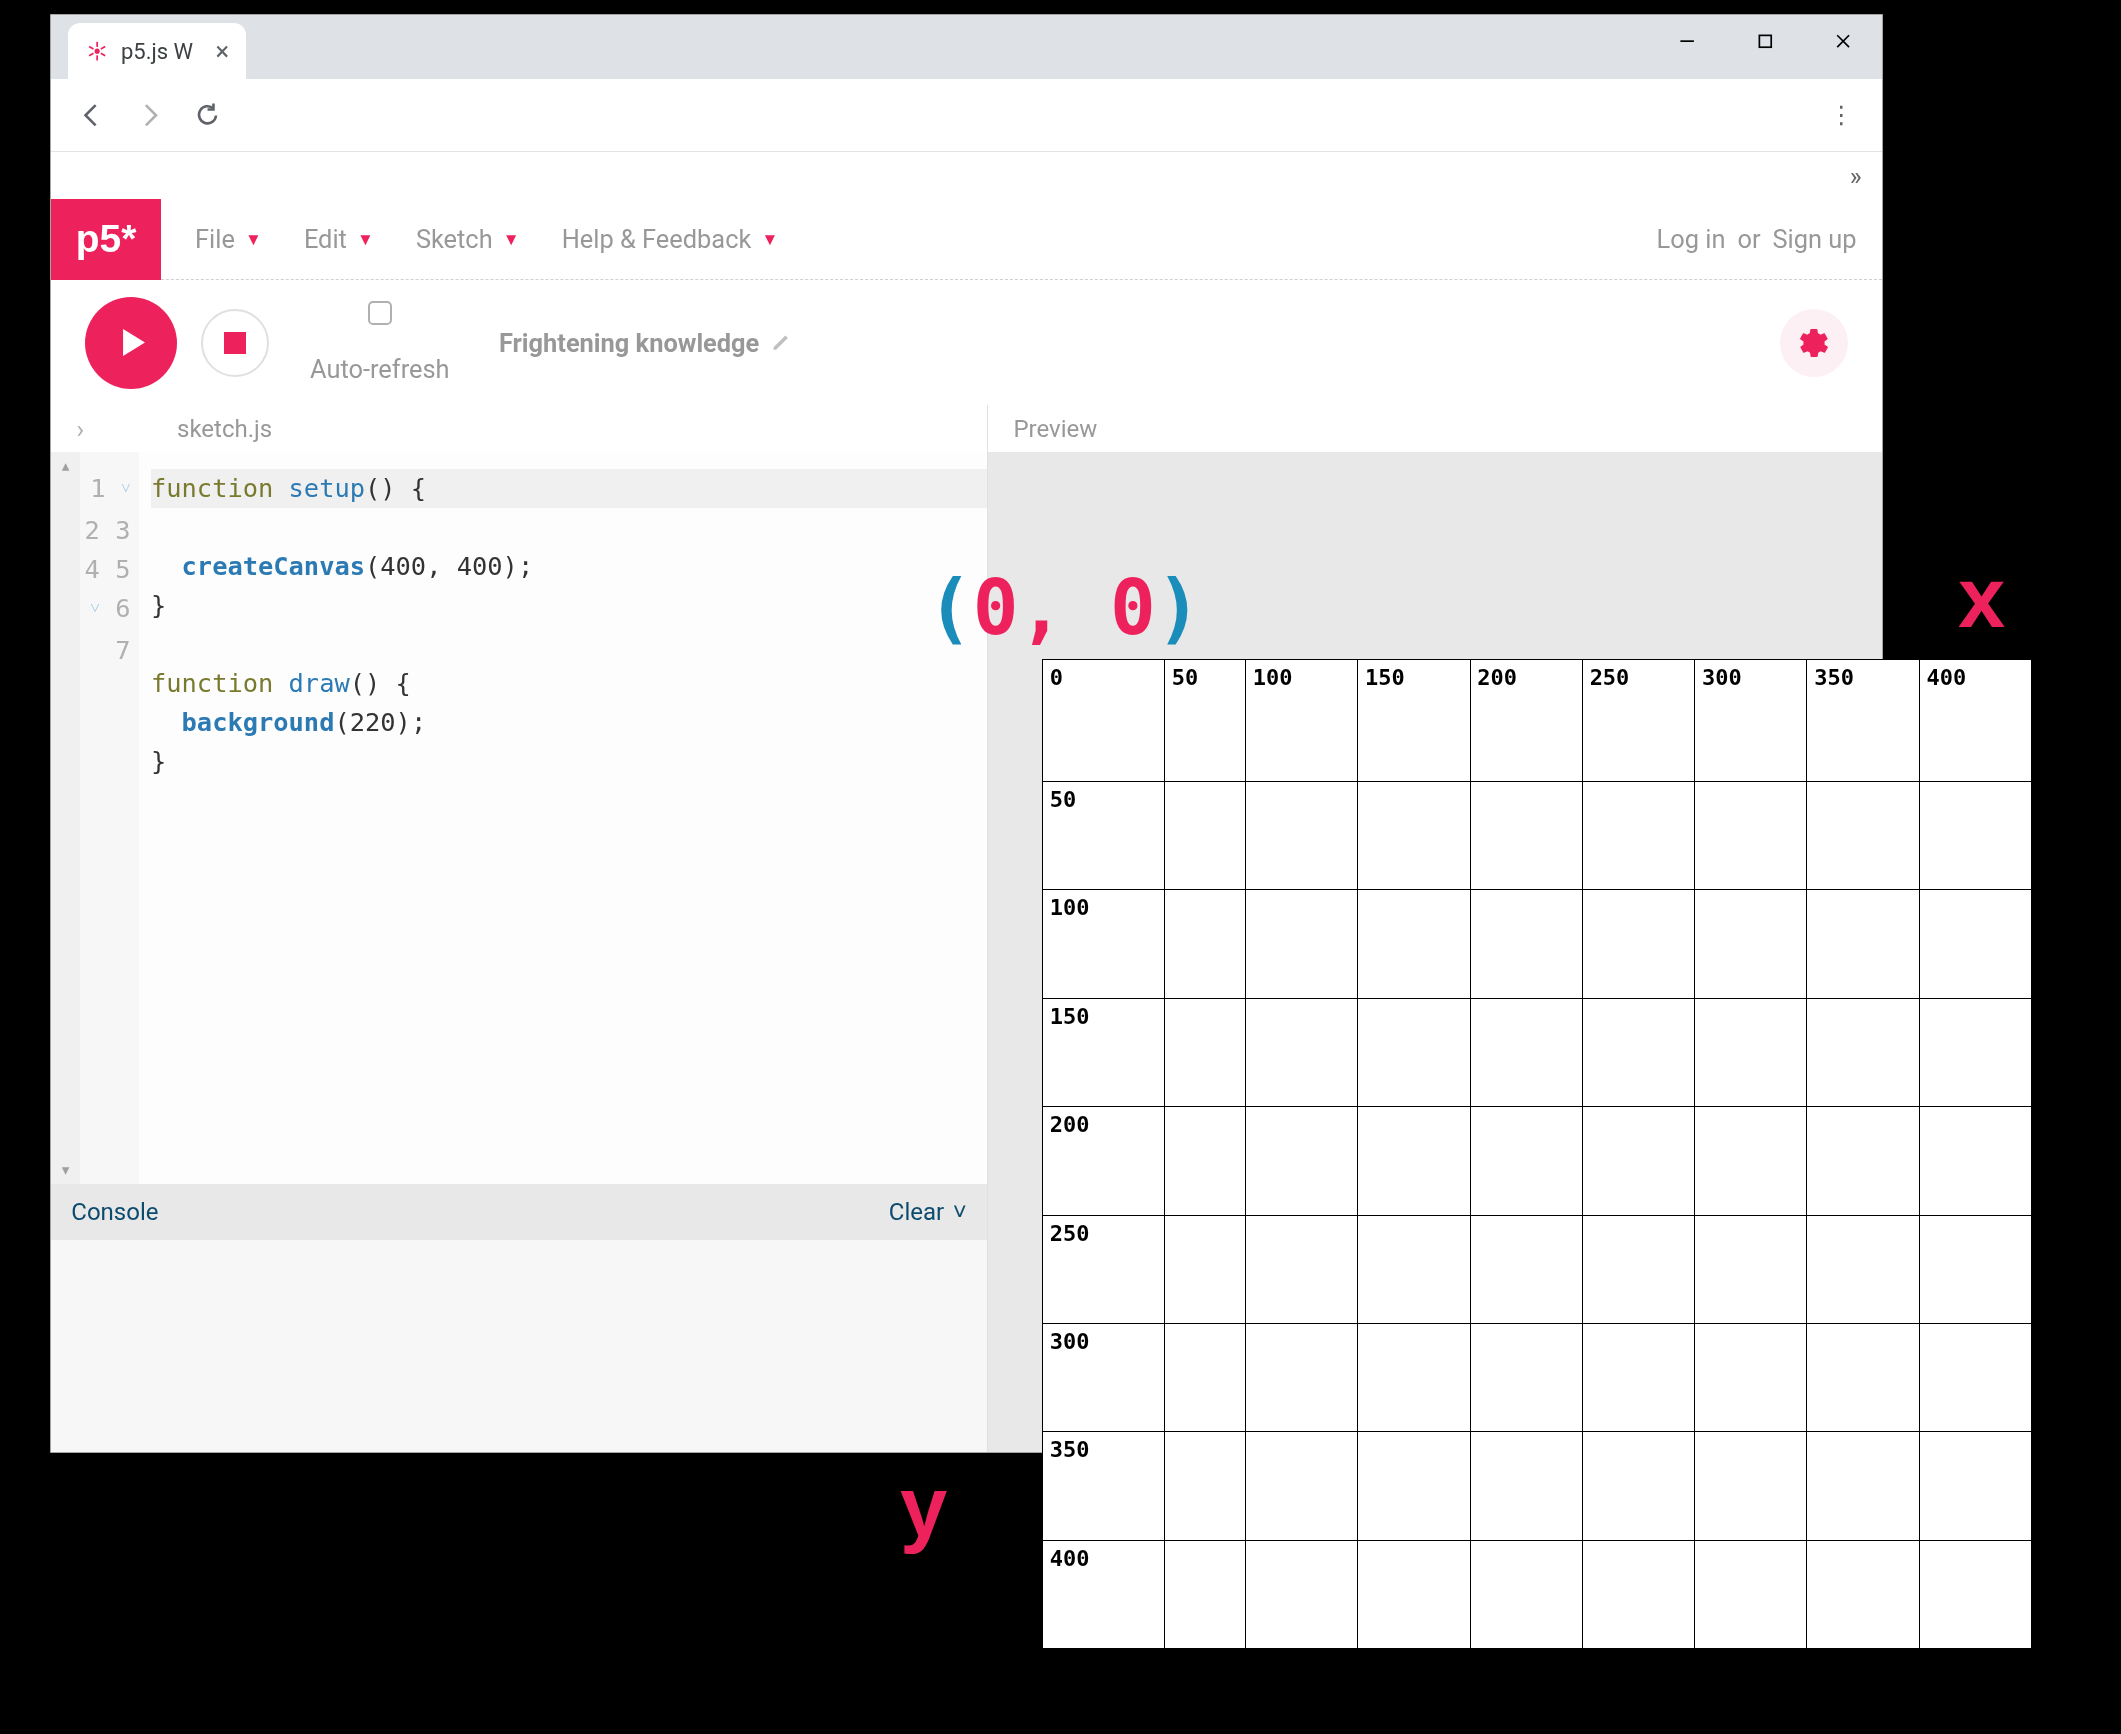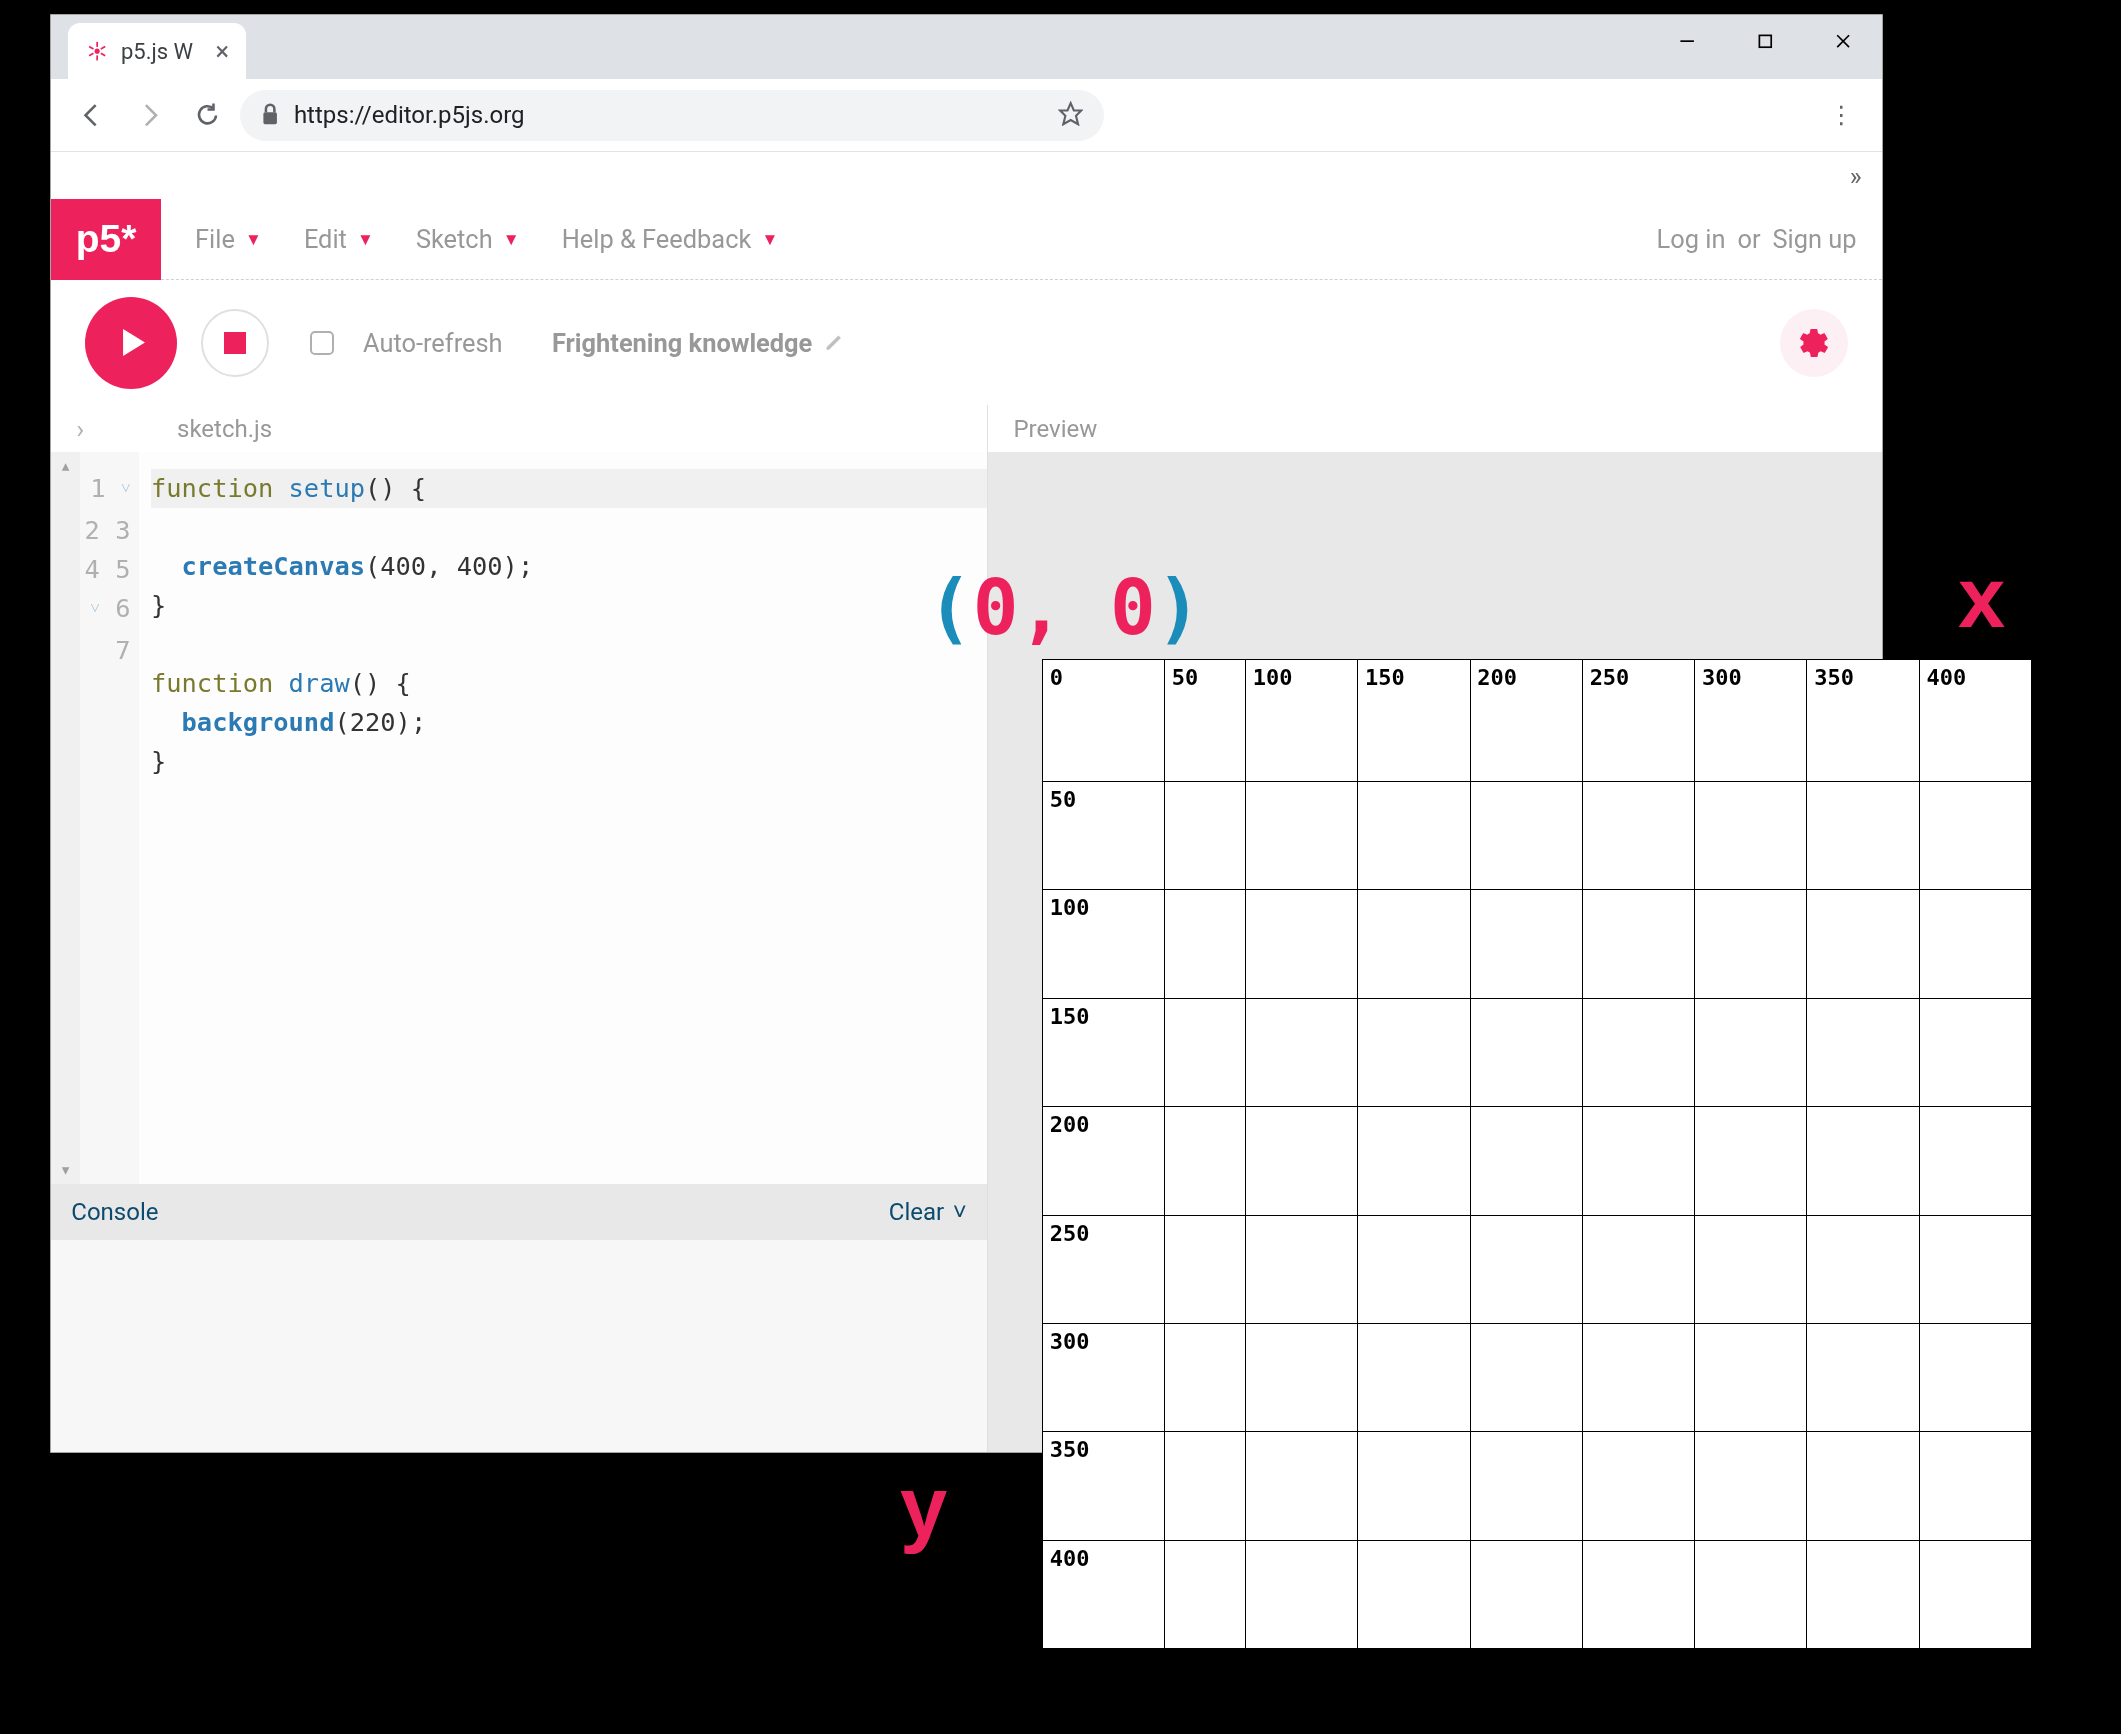--- a/index.html
+++ b/index.html
@@ -125,21 +125,21 @@
   }
   .run-btn svg { fill:#fff; }
   .stop-btn {
     width:68px; height:68px; border-radius:50%;
     background:#fff;
     border:2.5px solid #e0e0e0;
     display:flex; align-items:center; justify-content:center;
     cursor:pointer;
   }
   .stop-btn .square { width:22px; height:22px; background:#ed225d;}
-  .auto-refresh { display:flex; align-items:center; gap:29px; margin-left:17px; color:#989898; font-size:25.4px;}
+  .auto-refresh { display:flex; align-items:center; gap:29px; margin-left:17px; color:#989898; font-size:25.4px;flex-direction:column;}
   .checkbox-box { width:24px; height:24px; border:2.5px solid #b0b0b0; border-radius:5.1px;}
   .sketch-name { color:#989898; font-size:25.4px; margin-left:25.4px; display:flex; align-items:center; gap:12px;font-weight:bold;}
   .pencil-icon { color:#c0c0c0; }
   .settings-btn {
     margin-left:auto;
     width:68px; height:68px; border-radius:50%;
     background:#fdf0f4;
     display:flex; align-items:center; justify-content:center;
     cursor:pointer;
   }
@@ -318,30 +318,20 @@
         <svg width="30.5" height="30.5" viewBox="0 0 36 36">
           <path d="M14 6 L26 18 L14 30"></path>
         </svg>
       </div>
     <div class="nav-icon" data-interactable="true">
         <svg width="29" height="29" viewBox="0 0 34 34">
           <path d="M27 17 A10 10 0 1 1 24 9" fill="none"></path>
           <path d="M24 3 L24 10 L17 10" fill="none"></path>
         </svg>
       </div>
-    <div class="addressbar" data-interactable="true">
-      <span class="lock-icon" data-interactable="false"><svg width="20.3" height="24" viewBox="0 0 24 28">
-            <rect x="4" y="12" width="16" height="14" rx="2" fill="#5f6368"></rect>
-            <path d="M7 12 V8 a5 5 0 0 1 10 0 V12" fill="none" stroke="#5f6368" stroke-width="3"></path>
-          </svg></span>
-      <span class="url-text" data-interactable="false">https://editor.p5js.org</span>
-      <span class="star-icon" data-interactable="true"><svg width="25.4" height="25.4" viewBox="0 0 24 24" fill="none" stroke="#5f6368" stroke-width="2">
-            <polygon points="12,2 15,9 22,9 17,14 19,22 12,18 5,22 7,14 2,9 9,9"></polygon>
-          </svg></span>
-    </div>
     <div class="kebab" data-interactable="true">⋮</div>
   </div>
   <div class="overflow-row" data-interactable="false">
     <span class="overflow-chevrons" data-interactable="true">»</span>
   </div>
 
   <div class="p5-header" data-interactable="false">
     <div class="p5-logo" data-interactable="true">p5*</div>
     <div class="p5-menus" data-interactable="false">
       <div class="p5-menu-item" data-interactable="true">

